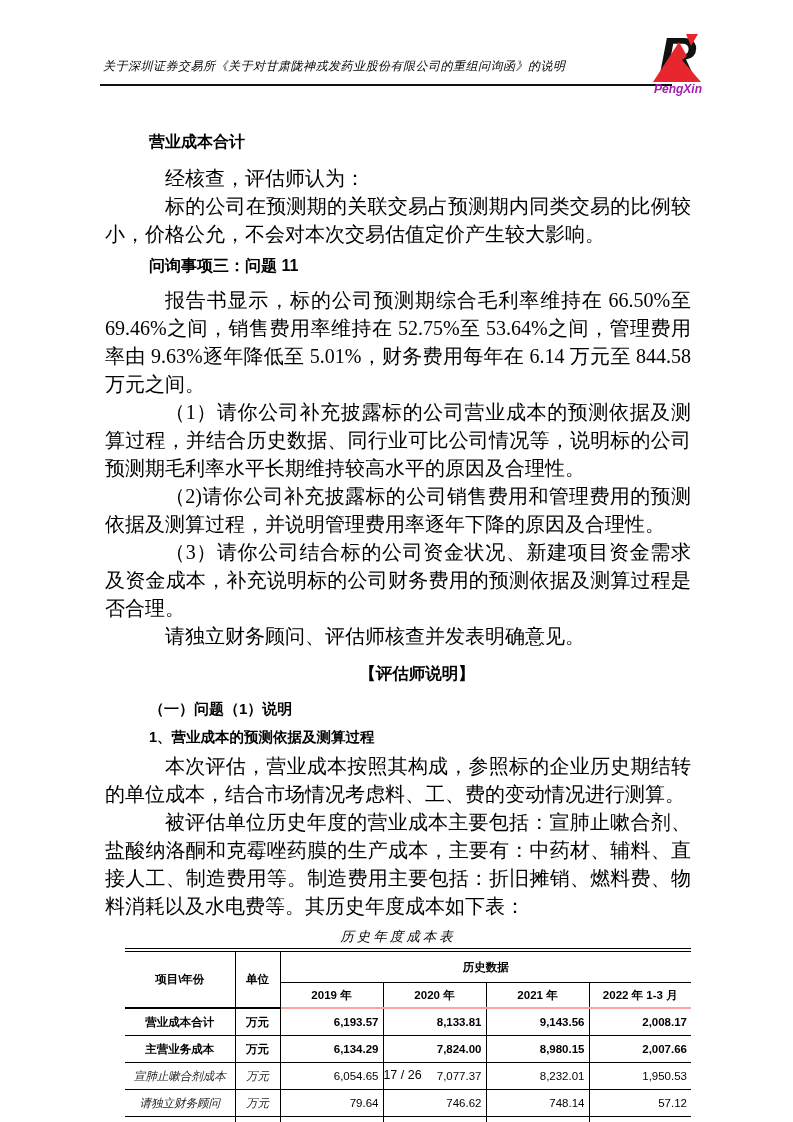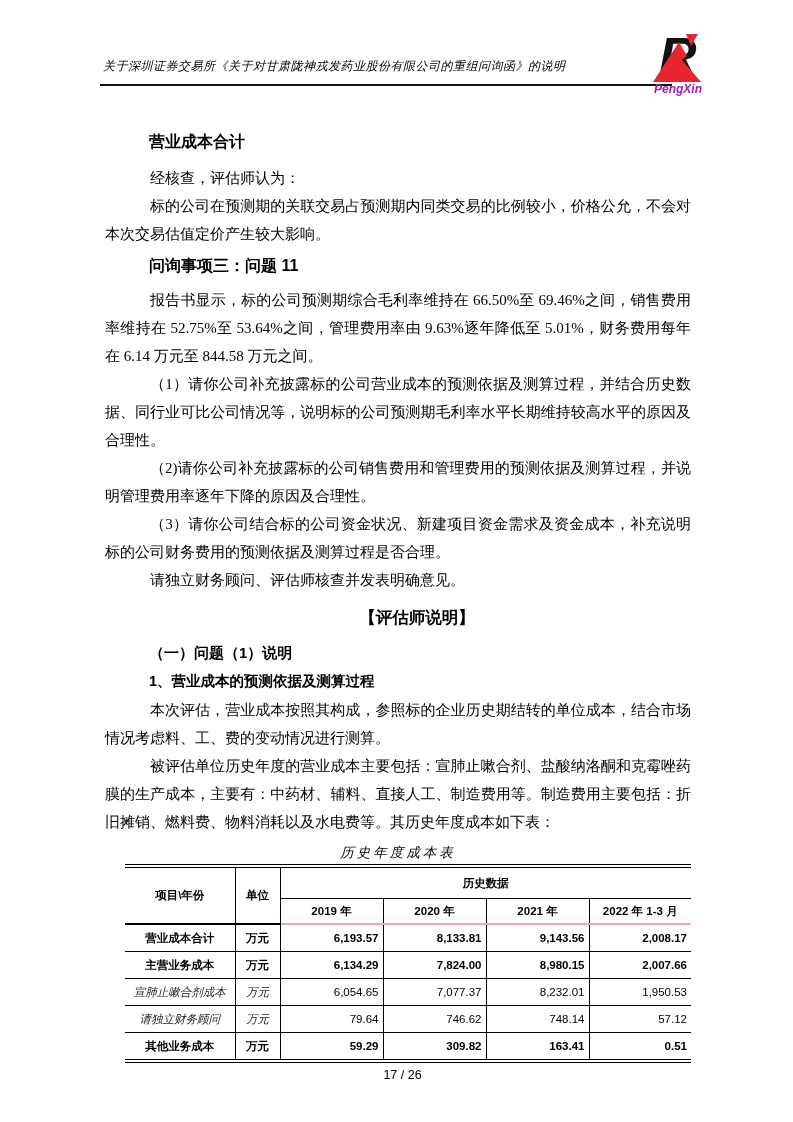--- a/index.html
+++ b/index.html
@@ -34,21 +34,21 @@
     font-family:"Liberation Sans","DejaVu Sans",sans-serif;
     font-weight:bold; font-style:italic;
     font-size:12px; letter-spacing:0; color:#a21caf; margin-top:-2px;
   }
 
   
   .content {
     position:absolute; top:114px; left:105px; width:586px;
   }
   .content p {
-    margin:0; font-size:15px; line-height:28px;
+    margin:0; font-size:20px; line-height:28px;
     text-align:justify; text-indent:3em;
   }
   .h-lvl1 {
     margin:16px 0 10px 0; padding-left:44px;
     font-family:"Liberation Sans","DejaVu Sans",sans-serif;
     font-weight:bold; font-size:16px; line-height:24px;
   }
   .h-lvl1.tight { margin-top:6px; margin-bottom:8px; }
   .h-bracket {
     margin:10px 0 10px 0; padding-left:38px;

